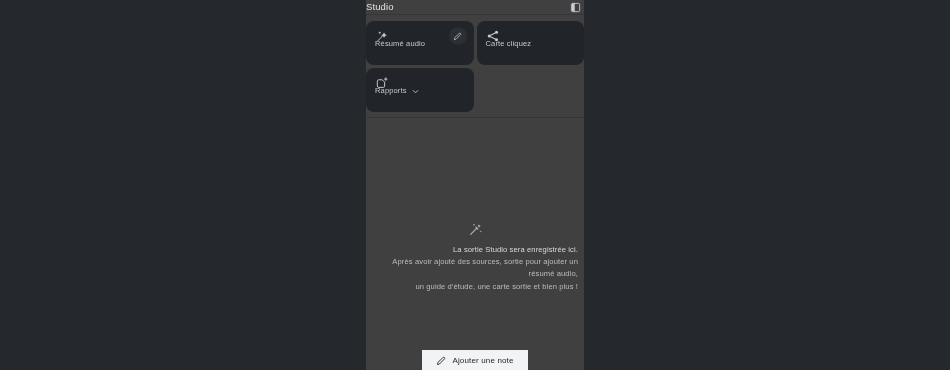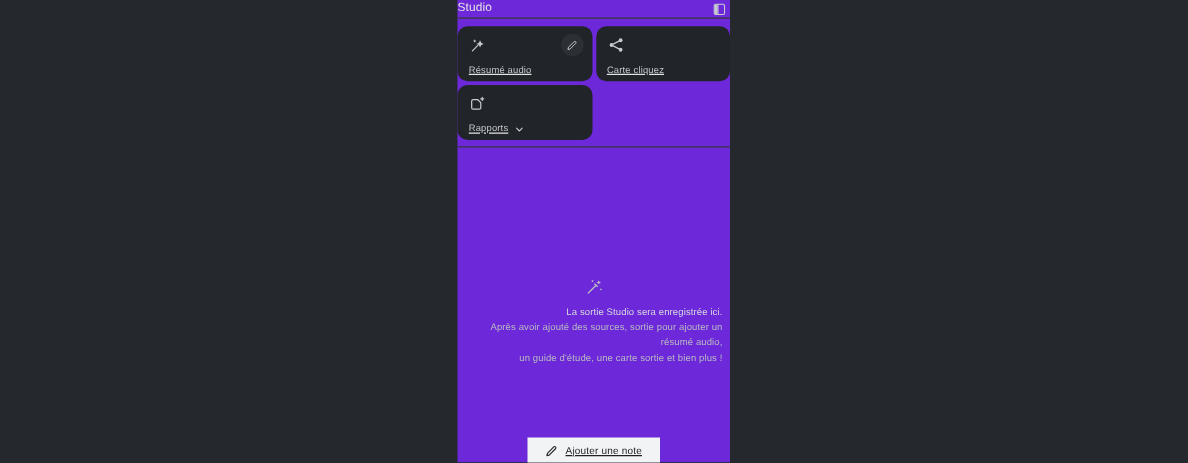--- a/index.html
+++ b/index.html
@@ -23,21 +23,21 @@
     background: #25282d;
   }
 
   
   .studio-panel {
     position: absolute;
     left: 366px;
     top: 0;
     width: 218px;
     height: 370px;
-    background: #6d28d9;
+    background: #404040;
     box-sizing: border-box;
   }
 
   .studio-header {
     position: relative;
     height: 14px;
     display: flex;
     align-items: center;
     justify-content: space-between;
     padding: 0 1px 0 0;
@@ -95,25 +95,24 @@
     width: 14px;
     height: 14px;
     display: block;
     color: #c7cad1;
   }
   .card-icon svg { display: block; }
 
   .card-label-row {
     position: absolute;
     left: 9px;
-    bottom: 4px;
+    bottom: 16px;
     display: flex;
     align-items: flex-end;
     gap: 4px;
-    text-decoration: underline;
   }
   .card-label {
     font-size: 7.5px;
     line-height: 10px;
     color: #c5c8ce;
     letter-spacing: 0.15px;
     white-space: nowrap;
   }
   .card-chevron {
     width: 9px;
@@ -186,21 +185,20 @@
   .add-note-btn {
     display: inline-flex;
     align-items: center;
     gap: 6px;
     height: 21px;
     padding: 0 14px;
     border-radius: 0;
     background: #f2f3f5;
     color: #1f2125;
     white-space: nowrap;
-    text-decoration: underline;
   }
   .add-note-btn .btn-icon {
     width: 10px;
     height: 10px;
     display: block;
     color: #1f2125;
   }
   .add-note-btn .btn-icon svg { display: block; }
   .add-note-label {
     font-size: 8px;

